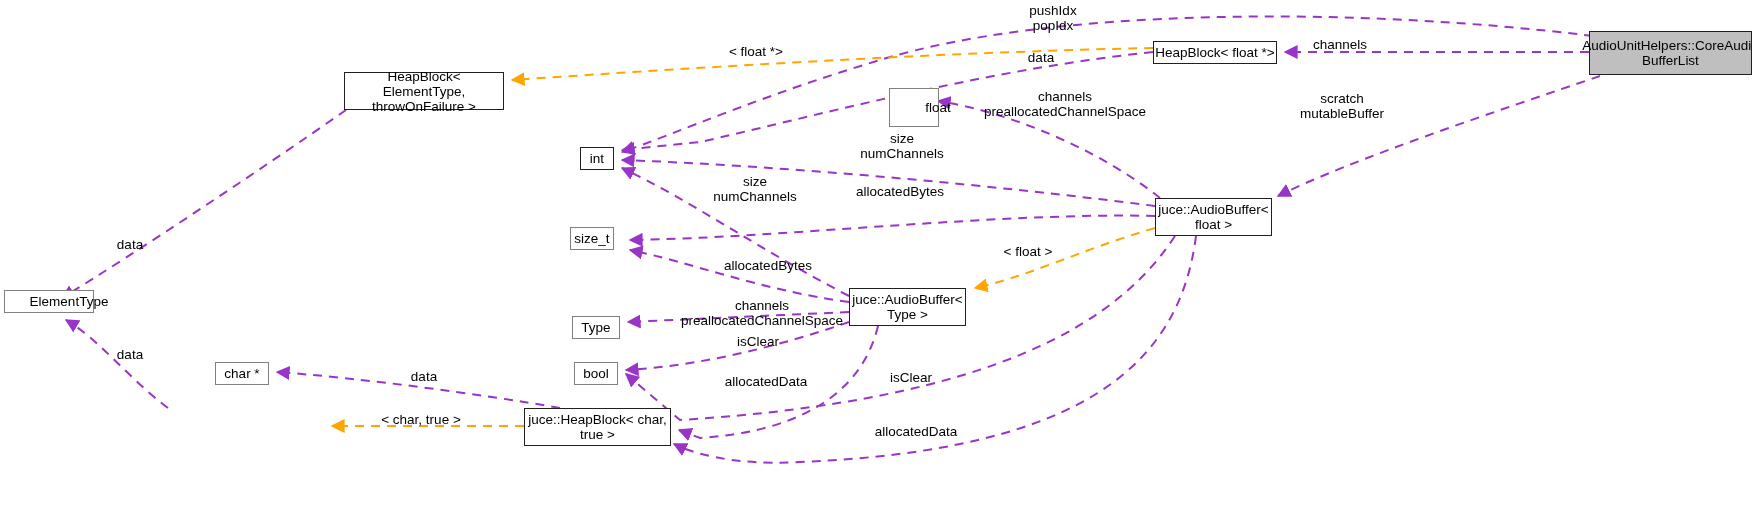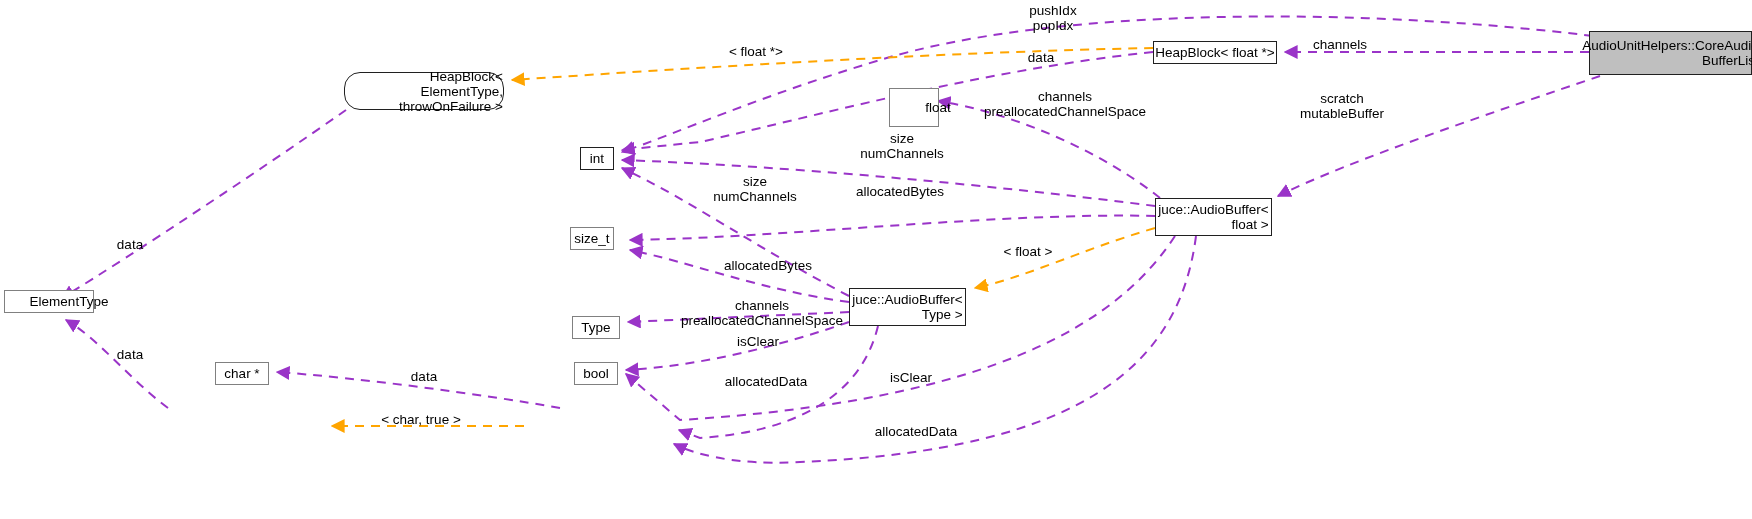--- a/index.html
+++ b/index.html
@@ -1,20 +1,20 @@
 <!DOCTYPE html>
 <html><head>
 <meta charset="utf-8">
 <style>
   html,body{margin:0;padding:0;background:#ffffff;}
   #canvas{position:relative;width:1752px;height:519px;overflow:hidden;background:#ffffff;
           font-family:"Liberation Sans","DejaVu Sans",sans-serif;}
   svg#wires{position:absolute;left:0;top:0;width:1752px;height:519px;}
   .node{position:absolute;box-sizing:border-box;display:flex;align-items:center;justify-content:center;
-        text-align:right;background:#ffffff;border:1px solid #808080;color:#000000;
+        text-align:center;background:#ffffff;border:1px solid #808080;color:#000000;
         font-size:13.5px;line-height:15px;white-space:pre-line;z-index:5;}
   .node.dark{border:1px solid #202020;}
   .node.hl{background:#bfbfbf;border:1px solid #202020;}
   .elabel{position:absolute;color:#000000;font-size:13.5px;line-height:15px;white-space:pre-line;
           text-align:center;z-index:4;background:transparent;}
 </style>
 </head>
 <body>
 
 <div id="canvas">
@@ -72,33 +72,35 @@
 
       <path d="M 1155 228 C 1080 250 1030 276 975 288" marker-end="url(#arrO)"></path>
 
       <path d="M 524 426 L 332 426" marker-end="url(#arrO)"></path>
     </g>
   </svg>
 
   <div class="node hl" style="left:1589px;top:31px;width:163px;height:44px;">AudioUnitHelpers::CoreAudio
 BufferList</div>
   <div class="node dark" style="left:1153px;top:41px;width:124px;height:23px;">HeapBlock&lt; float *&gt;</div>
-  <div class="node dark" style="left:344px;top:72px;width:160px;height:38px;border-radius:16px;">HeapBlock&lt; ElementType,
+  <div class="node dark" style="left:344px;top:72px;width:160px;height:38px;">HeapBlock&lt; ElementType,
 throwOnFailure &gt;</div>
   <div class="node" style="left:889px;top:88px;width:42px;height:39px;padding-left:48px;">float</div>
   <div class="node dark" style="left:580px;top:147px;width:34px;height:23px;">int</div>
   <div class="node dark" style="left:1155px;top:198px;width:117px;height:38px;">juce::AudioBuffer&lt;
 float &gt;</div>
   <div class="node" style="left:570px;top:227px;width:44px;height:23px;">size_t</div>
   <div class="node" style="left:4px;top:290px;width:90px;height:23px;padding-left:40px;">ElementType</div>
   <div class="node dark" style="left:849px;top:288px;width:117px;height:38px;">juce::AudioBuffer&lt;
 Type &gt;</div>
   <div class="node" style="left:572px;top:316px;width:48px;height:23px;">Type</div>
   <div class="node" style="left:574px;top:362px;width:44px;height:23px;">bool</div>
   <div class="node" style="left:215px;top:362px;width:54px;height:23px;">char *</div>
+  <div class="node dark" style="left:524px;top:408px;width:147px;height:38px;">juce::HeapBlock&lt; char,
+true &gt;</div>
 
   <div class="elabel" style="left:1009px;top:3px;width:88px;">pushIdx
 popIdx</div>
   <div class="elabel" style="left:722px;top:44px;width:68px;">&lt; float *&gt;</div>
   <div class="elabel" style="left:1021px;top:50px;width:40px;">data</div>
   <div class="elabel" style="left:1306px;top:37px;width:68px;">channels</div>
   <div class="elabel" style="left:980px;top:89px;width:170px;">channels
 preallocatedChannelSpace</div>
   <div class="elabel" style="left:1292px;top:91px;width:100px;">scratch
 mutableBuffer</div>

